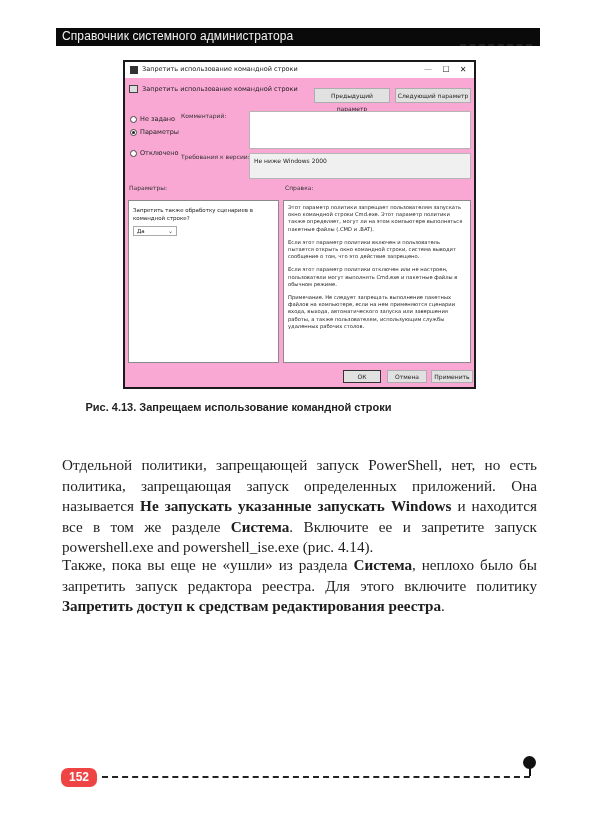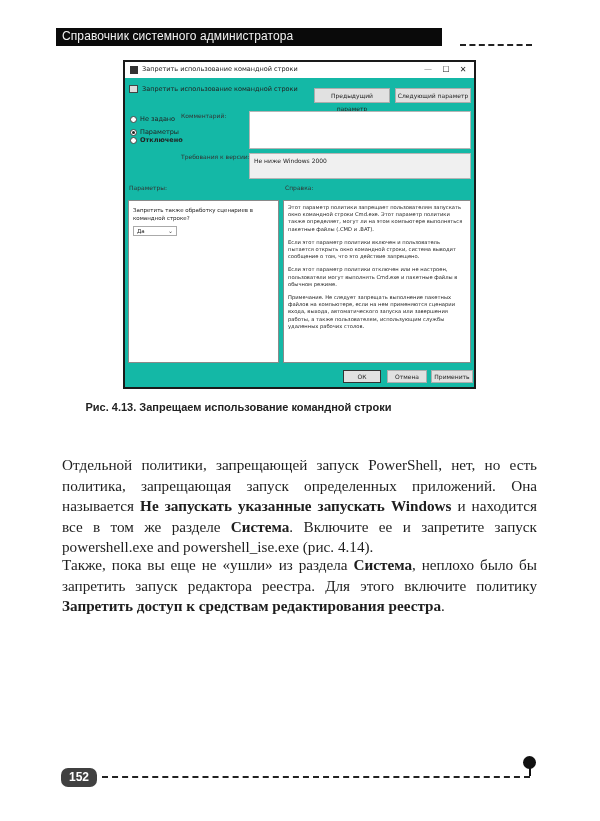--- a/index.html
+++ b/index.html
@@ -1,43 +1,43 @@
 <!DOCTYPE html>
 <html><head>
 <meta charset="utf-8">
 <style>
   * { box-sizing: border-box; margin: 0; padding: 0; }
   html, body { width: 600px; height: 821px; background: #ffffff; overflow: hidden; }
   body { position: relative; font-family: "Liberation Serif", serif; color: #1a1a1a; }
 
   
-  .run-header { position: absolute; left: 56px; top: 28px; width: 386px; height: 18px; background: #0a0a0a; }
+  .run-header { position: absolute; left: 56px; top: 28px; width: 484px; height: 18px; background: #0a0a0a; }
   .run-header span { position: absolute; left: 6px; top: 1px; color: #f2f2f2; font-family: "Liberation Sans", sans-serif; font-size: 12px; letter-spacing: 0.1px; }
   .run-header-dots { position: absolute; left: 460px; top: 44px; width: 72px; border-top: 2px dashed #222; }
 
   
-  .dlg { position: absolute; left: 123px; top: 60px; width: 353px; height: 329px; background: #14b8a6; border: 2px solid #1a1a1a; font-family: "DejaVu Sans", sans-serif; color: #222; padding-left: 46px; }
+  .dlg { position: absolute; left: 123px; top: 60px; width: 353px; height: 329px; background: #f9a8d4; border: 2px solid #1a1a1a; font-family: "DejaVu Sans", sans-serif; color: #222; padding-left: 46px; }
   .dlg .titlebar { position: absolute; left: 0; top: 0; right: 0; height: 16px; background: #ffffff; }
   .dlg .ticon { position: absolute; left: 5px; top: 4px; width: 8px; height: 8px; background: #333; }
   .dlg .ttext { position: absolute; left: 17px; top: 3px; font-size: 6.5px; color: #222; }
   .dlg .wbtn { position: absolute; top: 1px; width: 16px; height: 13px; font-size: 8px; text-align: center; line-height: 13px; color: #222; }
   .dlg .wmin { right: 38px; color: #999; }
   .dlg .wmax { right: 20px; }
   .dlg .wclose { right: 3px; }
 
   .dlg .hdr-icon { position: absolute; left: 4px; top: 23px; width: 9px; height: 8px; border: 1px solid #444; background: #ddd; }
   .dlg .hdr-text { position: absolute; left: 17px; top: 23px; font-size: 6.5px; }
   .dlg .btn { position: absolute; background: #e1e1e1; border: 1px solid #adadad; font-size: 6px; text-align: center; color: #222; }
   .dlg .btn-prev { left: 189px; top: 26px; width: 76px; height: 15px; line-height: 13px; }
   .dlg .btn-next { left: 270px; top: 26px; width: 76px; height: 15px; line-height: 13px; }
 
   .dlg .radio { position: absolute; left: 5px; font-size: 6.5px; display: flex; align-items: center; gap: 3px; }
   .dlg .radio .dot { width: 7px; height: 7px; border: 1px solid #444; border-radius: 50%; background: #fff; position: relative; }
   .dlg .radio .dot.on::after { content: ""; position: absolute; left: 1px; top: 1px; width: 3px; height: 3px; border-radius: 50%; background: #222; }
-  .dlg .r1 { top: 53px; } .dlg .r2 { top: 66px; } .dlg .r3 { top: 74px; font-weight: bold; }
+  .dlg .r1 { top: 53px; } .dlg .r2 { top: 66px; } .dlg .r3 { top: 87px; }
 
   .dlg .lbl { position: absolute; font-size: 6px; color: #333; }
   .dlg .lbl-comment { left: 56px; top: 50px; }
   .dlg .lbl-req { left: 56px; top: 91px; }
   .dlg .comment-box { position: absolute; left: 124px; top: 49px; width: 222px; height: 38px; background: #fff; border: 1px solid #b5b5b5; }
   .dlg .req-box { position: absolute; left: 124px; top: 91px; width: 222px; height: 26px; background: #f0f0f0; border: 1px solid #b5b5b5; font-size: 6px; padding: 3px 4px; }
 
   .dlg .lbl-params { left: 4px; top: 122px; }
   .dlg .lbl-help { left: 160px; top: 122px; }
 
@@ -53,21 +53,21 @@
   .dlg .btn-cancel { left: 262px; top: 308px; width: 40px; height: 13px; line-height: 11px; }
   .dlg .btn-apply { left: 306px; top: 308px; width: 42px; height: 13px; line-height: 11px; }
 
   .caption { position: absolute; left: 0; width: 477px; top: 401px; text-align: center; font-family: "Liberation Sans", sans-serif; font-weight: bold; font-size: 11px; color: #222; }
 
   .para { position: absolute; left: 62px; width: 475px; font-size: 15.2px; line-height: 20.5px; text-align: justify; color: #1e1e1e; }
   .para b { font-weight: bold; }
   .p1 { top: 455px; }
   .p2 { top: 520px; margin-top: 35px; }
 
-  .page-badge { position: absolute; left: 61px; top: 768px; width: 36px; height: 19px; background: #404040; border-radius: 7px; color: #fff; font-family: "Liberation Sans", sans-serif; font-weight: bold; font-size: 12px; text-align: center; line-height: 19px; }
+  .page-badge { position: absolute; left: 61px; top: 768px; width: 36px; height: 19px; background: #ef4444; border-radius: 7px; color: #fff; font-family: "Liberation Sans", sans-serif; font-weight: bold; font-size: 12px; text-align: center; line-height: 19px; }
   .footer-dots { position: absolute; left: 102px; top: 776px; width: 428px; border-top: 2px dashed #222; }
   .footer-pin { position: absolute; left: 523px; top: 756px; width: 13px; height: 13px; border-radius: 50%; background: #111; }
   .footer-pin-stem { position: absolute; left: 529px; top: 767px; width: 2px; height: 9px; background: #111; }
 </style>
 </head>
 <body>
 
 <div class="run-header">
   <span>Справочник системного администратора</span>
 </div>

